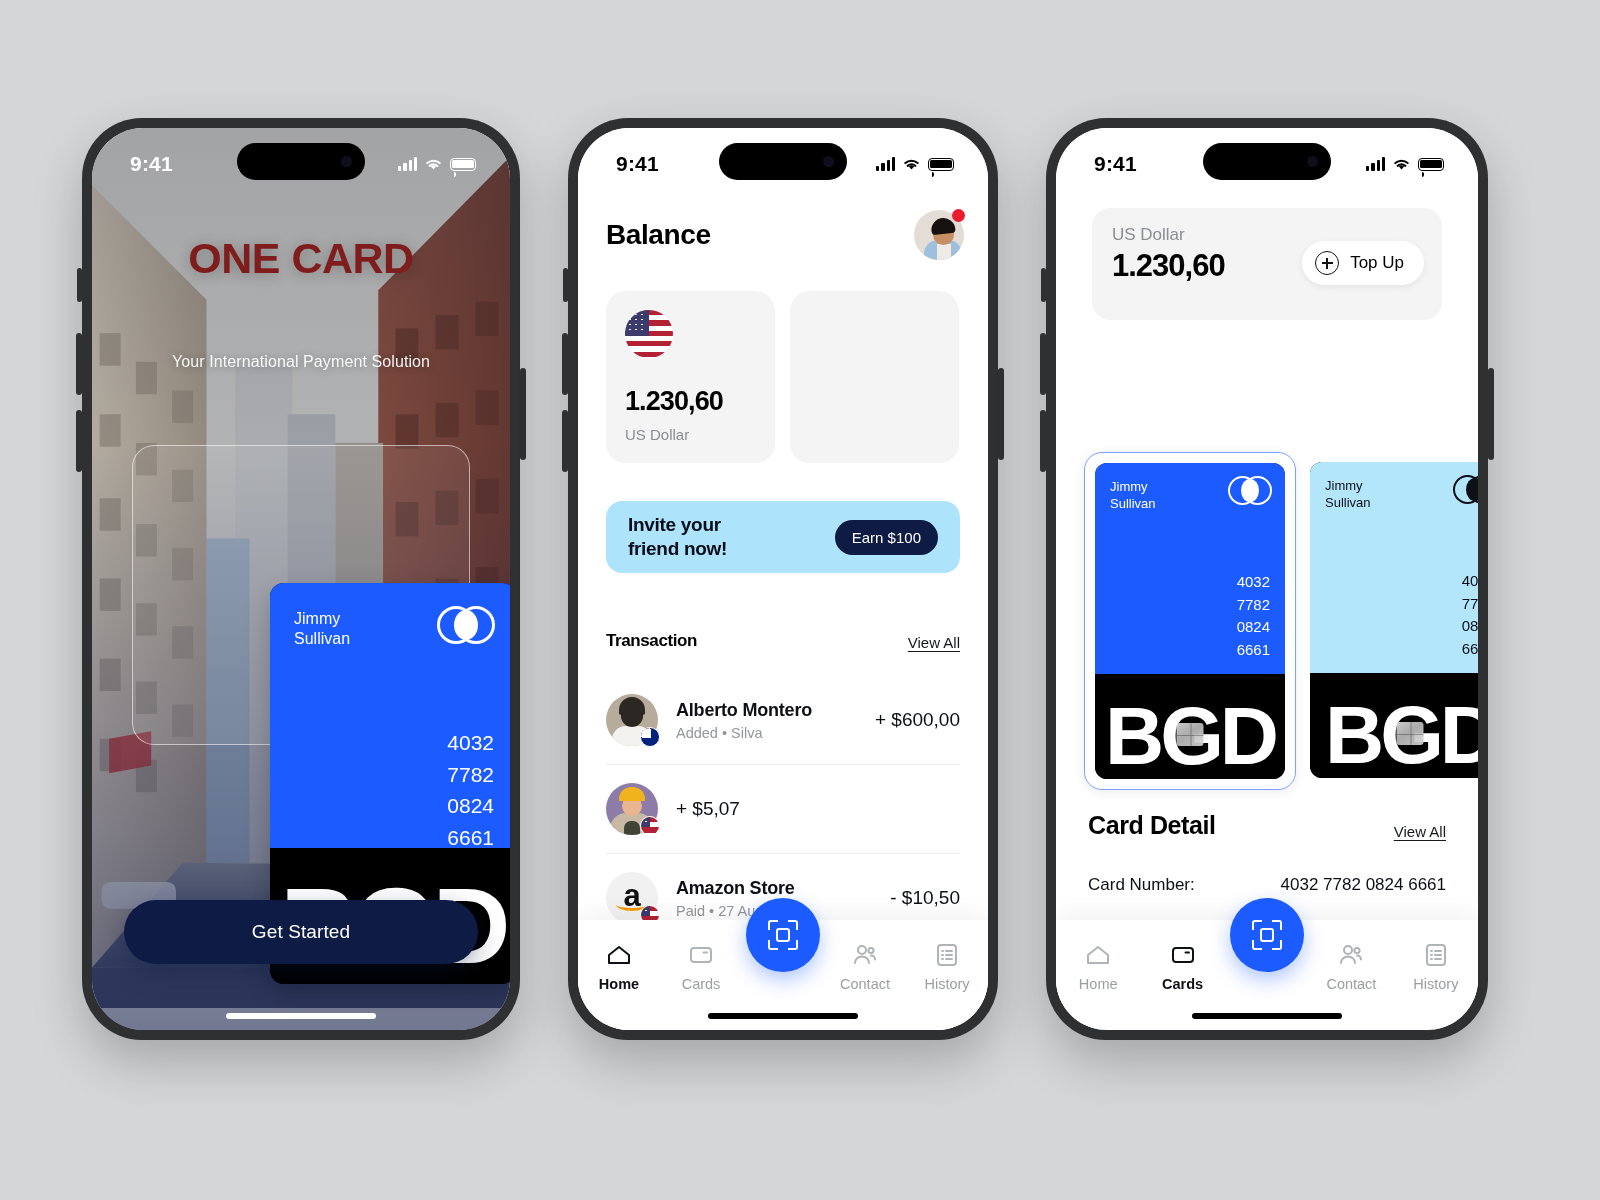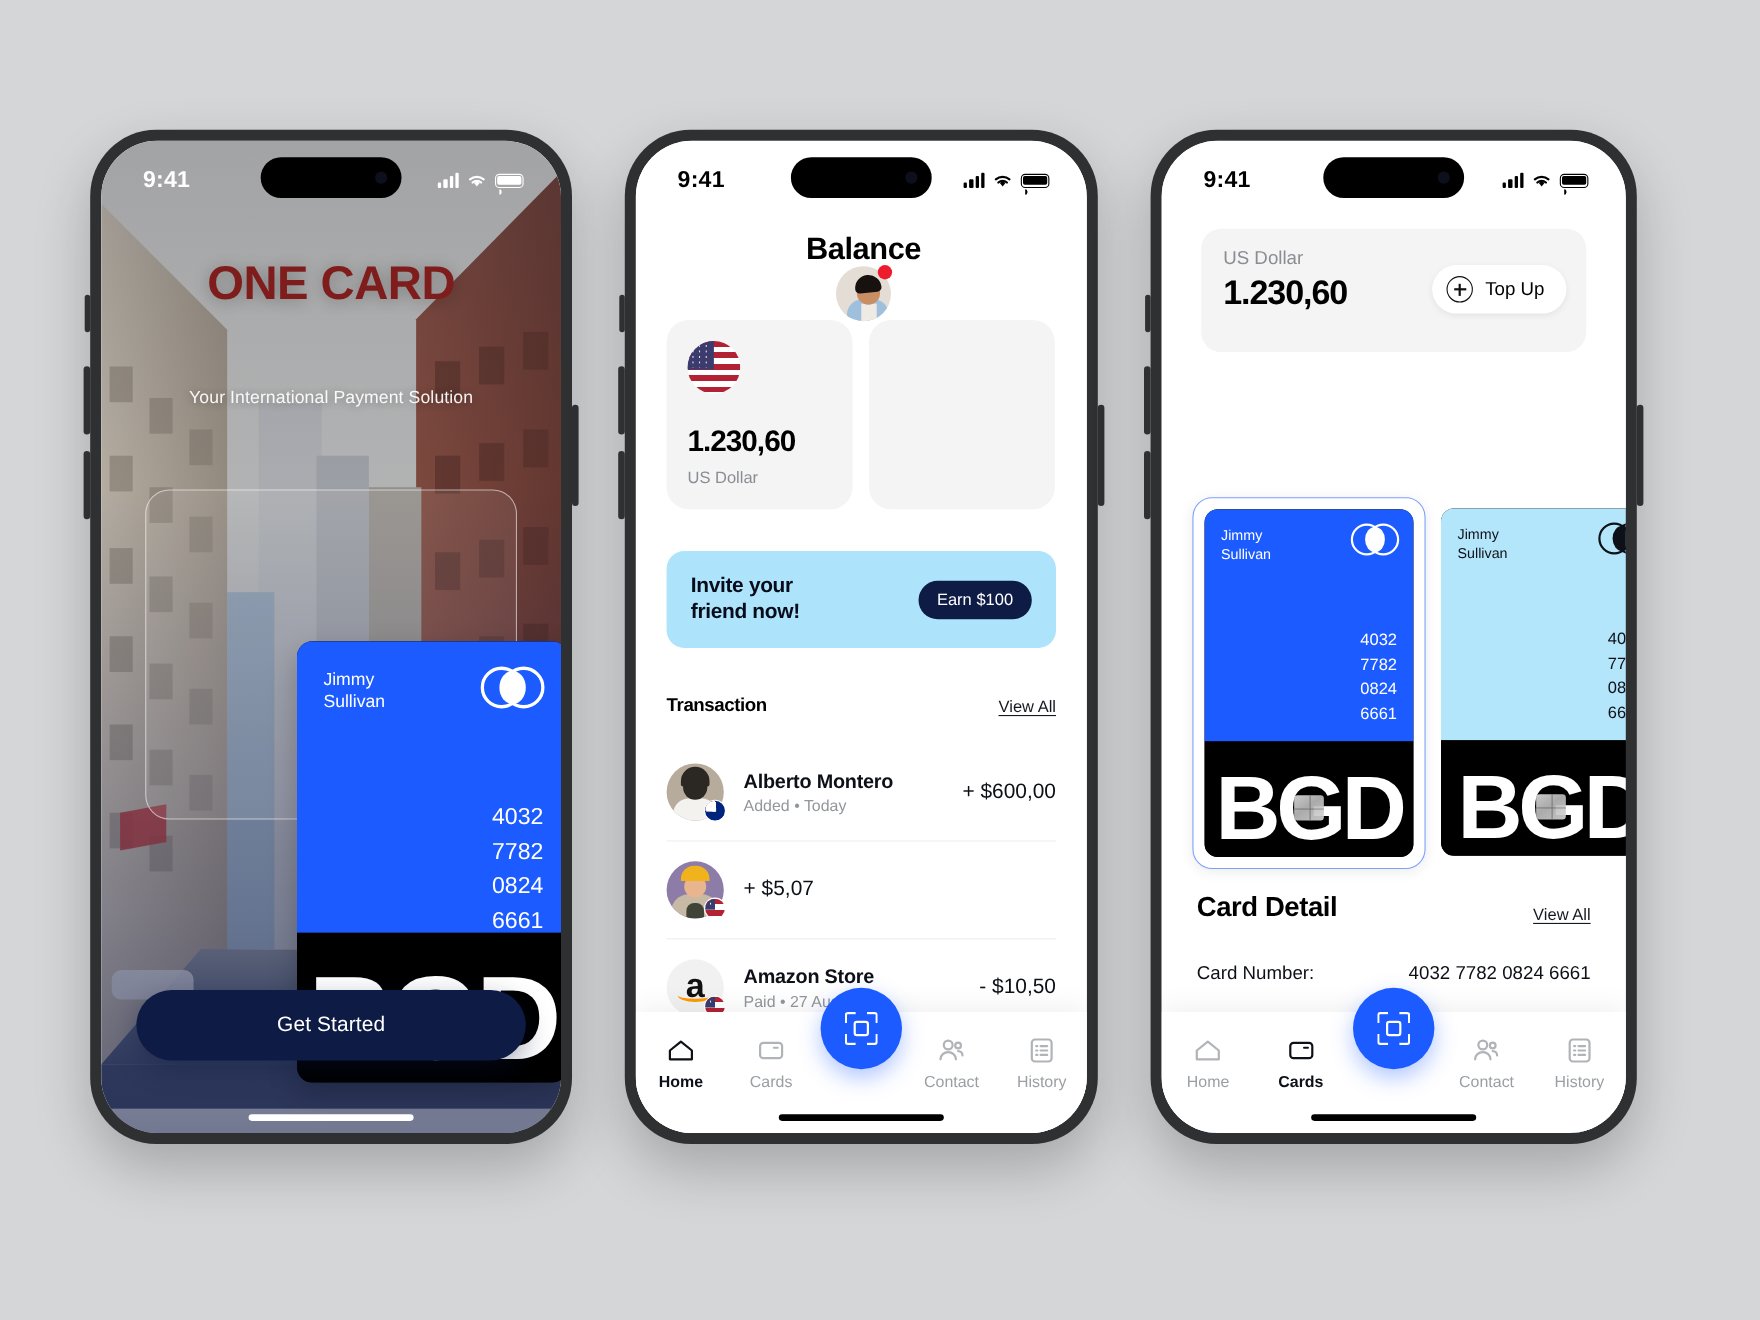--- a/index.html
+++ b/index.html
@@ -118,21 +118,21 @@
     display:flex;align-items:center;justify-content:center;
     font-size:19px;font-weight:500;letter-spacing:.1px;
     box-shadow:0 8px 24px rgba(10,20,60,.35);
   }
 
   
   #p2{left:568px;top:118px;width:430px;height:922px;}
   #p2 .statusbar,#p3 .statusbar{color:#000;}
   .pg{position:absolute;inset:0;background:#fff;}
 
-  .bal-head{position:absolute;top:82px;left:28px;right:24px;display:flex;align-items:center;justify-content:space-between;flex-direction:column;}
+  .bal-head{position:absolute;top:82px;left:28px;right:24px;display:flex;align-items:center;justify-content:space-between;}
   .bal-title{font-size:28px;font-weight:800;letter-spacing:-.4px;}
   .avatar-wrap{position:relative;width:50px;height:50px;}
   .avatar{width:50px;height:50px;border-radius:50%;overflow:hidden;background:#e3ddd6;position:relative;}
   .av-hair{position:absolute;left:17px;top:8px;width:24px;height:16px;background:#17120f;border-radius:12px 12px 4px 4px;transform:rotate(-6deg);}
   .av-face{position:absolute;left:19px;top:13px;width:21px;height:22px;background:#c98f64;border-radius:10px 10px 11px 11px;}
   .av-body{position:absolute;left:10px;bottom:0;width:38px;height:20px;background:#9fc0dd;border-radius:14px 14px 0 0;}
   .av-shirt{position:absolute;left:23px;bottom:0;width:14px;height:16px;background:#f0eae4;}
   .dot-red{position:absolute;right:-1px;top:-1px;width:13px;height:13px;border-radius:50%;background:#ec1c2d;}
 
   .cur-row{position:absolute;top:163px;left:28px;right:0;display:flex;gap:15px;}
@@ -158,21 +158,21 @@
     background:
       linear-gradient(#fff,#fff) center/100% 8px no-repeat,
       linear-gradient(#fff,#fff) center/8px 100% no-repeat,
       linear-gradient(#cf142b,#cf142b) center/100% 4px no-repeat,
       linear-gradient(#cf142b,#cf142b) center/4px 100% no-repeat;}
   .flag-au .st{position:absolute;background:#fff;border-radius:50%;}
   .cur-amt{position:absolute;left:19px;bottom:46px;font-size:27px;font-weight:800;letter-spacing:-.9px;}
   .cur-lbl{position:absolute;left:19px;bottom:20px;font-size:15px;color:#8a8d92;}
 
   .invite{
-    position:absolute;top:373px;left:28px;right:28px;height:88px;background:#ade4fb;
+    position:absolute;top:373px;left:28px;right:28px;height:72px;background:#ade4fb;
     border-radius:16px;display:flex;align-items:center;justify-content:space-between;
     padding:0 22px 0 22px;
   }
   .invite-txt{font-size:19px;font-weight:800;line-height:1.25;letter-spacing:-.3px;color:#080c1a;}
   .invite-pill{background:#0e1b45;color:#fff;border-radius:20px;padding:9px 17px;font-size:15px;}
 
   .tx-head{position:absolute;top:503px;left:28px;right:28px;display:flex;align-items:flex-end;justify-content:space-between;}
   .tx-title{font-size:17px;font-weight:800;letter-spacing:-.4px;}
   .viewall{font-size:15px;color:#15181f;text-decoration:underline;text-underline-offset:3px;}
 
@@ -545,21 +545,21 @@
               <span class="f"></span>
               <span class="b"></span>
               <span class="h"></span>
             </div>
           <span class="mini-flag flag-au">
               <span class="uj" style="width:10px;height:10px"></span>
             </span>
         </div>
         <div class="tx-mid">
           <div class="tx-name">Alberto Montero</div>
-          <div class="tx-meta">Added  •  Today</div>
+          <div class="tx-meta">Added  •  Silva</div>
         </div>
         <div class="tx-amt">+ $600,00</div>
       </div>
 
       <div class="tx-row">
         <div class="tx-av">
           <div class="pic ava-louis">
               <span class="t"></span>
               <span class="n"></span>
               <span class="f"></span>

